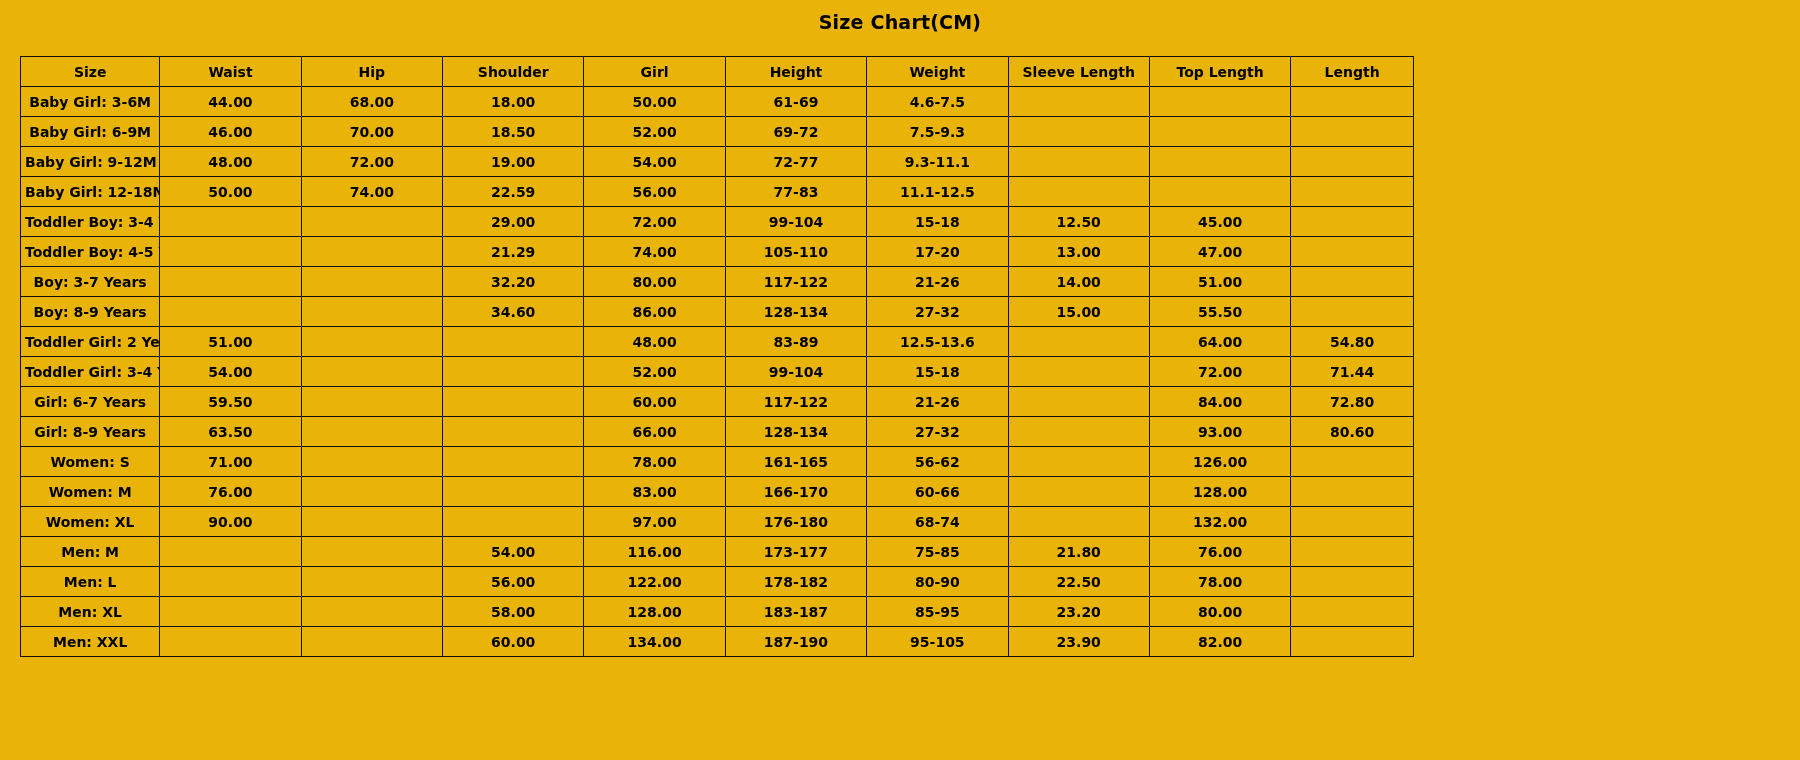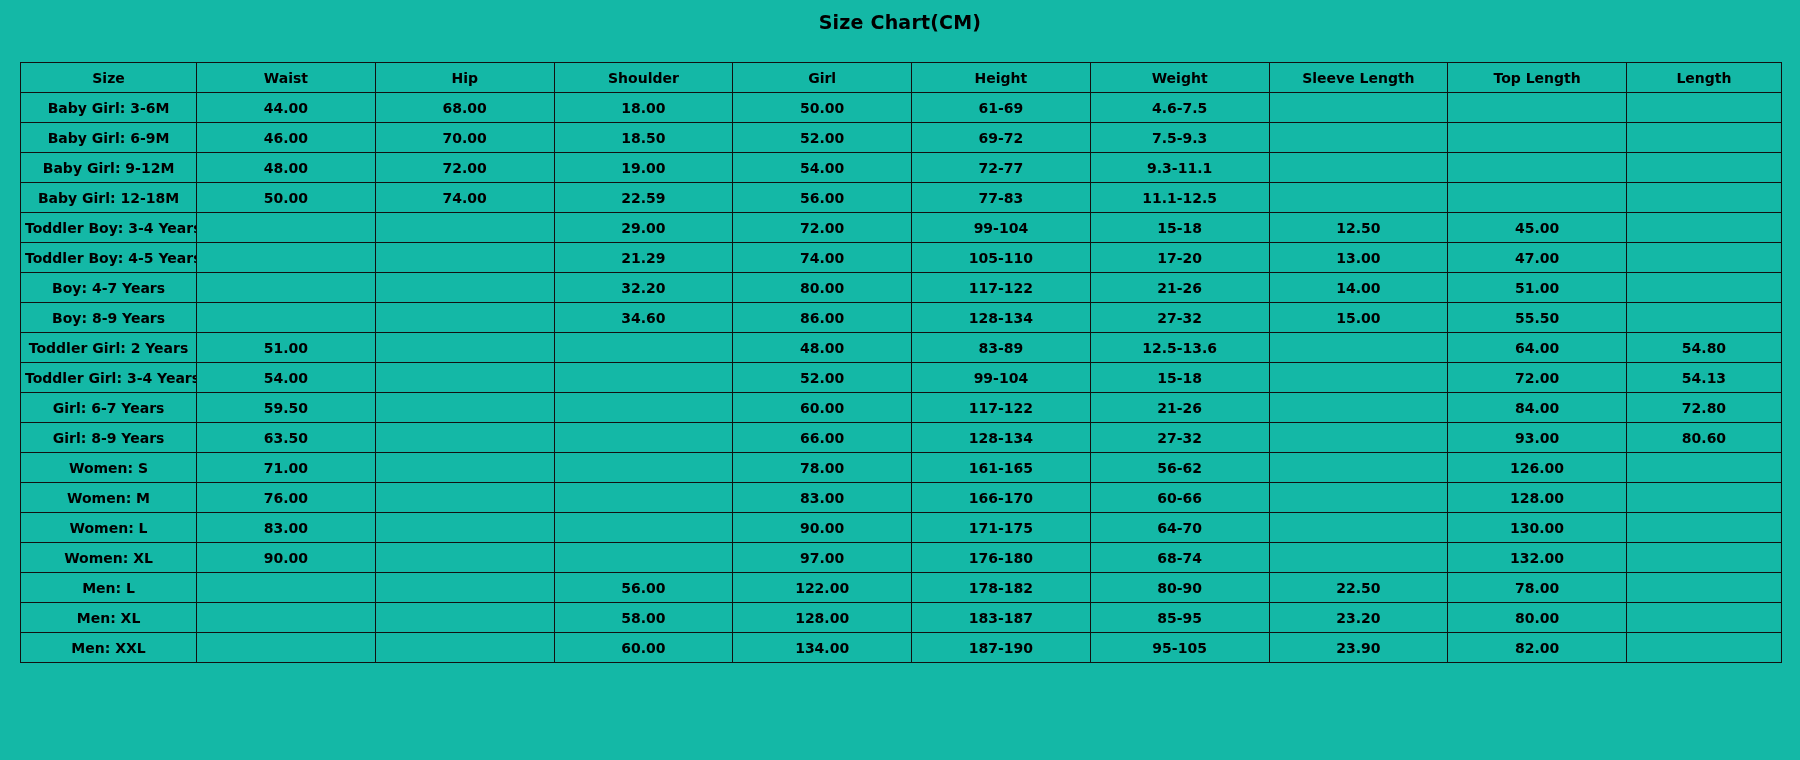--- a/index.html
+++ b/index.html
@@ -1,40 +1,40 @@
 <!DOCTYPE html>
 <html><head>
 <meta charset="utf-8">
 <style>
   * { margin: 0; padding: 0; box-sizing: border-box; }
   html, body { background: #ffffff; }
   .page {
     position: relative;
     width: 1800px;
     height: 760px;
-    background: #14b8a6;
+    background: #eab308;
     font-family: "DejaVu Sans", sans-serif;
     color: #000000;
     overflow: hidden;
   }
   .chart-title {
     position: absolute;
     top: 11px;
     left: 0;
     width: 1800px;
     text-align: center;
     font-size: 19px;
     font-weight: bold;
     letter-spacing: 0.2px;
   }
   table.size-chart {
     position: absolute;
-    top: 62px;
+    top: 56px;
     left: 20px;
-    width: 1762px;
+    width: 1394px;
     border-collapse: collapse;
     table-layout: fixed;
   }
   table.size-chart th,
   table.size-chart td {
     border: 1px solid #111111;
     height: 30px;
     text-align: center;
     vertical-align: middle;
     font-size: 14px;
@@ -147,21 +147,21 @@
           <td></td>
           <td>21.29</td>
           <td>74.00</td>
           <td>105-110</td>
           <td>17-20</td>
           <td>13.00</td>
           <td>47.00</td>
           <td></td>
         </tr>
         <tr>
-          <td>Boy: 4-7 Years</td>
+          <td>Boy: 3-7 Years</td>
           <td></td>
           <td></td>
           <td>32.20</td>
           <td>80.00</td>
           <td>117-122</td>
           <td>21-26</td>
           <td>14.00</td>
           <td>51.00</td>
           <td></td>
         </tr>
@@ -192,21 +192,21 @@
         <tr>
           <td>Toddler Girl: 3-4 Years</td>
           <td>54.00</td>
           <td></td>
           <td></td>
           <td>52.00</td>
           <td>99-104</td>
           <td>15-18</td>
           <td></td>
           <td>72.00</td>
-          <td>54.13</td>
+          <td>71.44</td>
         </tr>
         <tr>
           <td>Girl: 6-7 Years</td>
           <td>59.50</td>
           <td></td>
           <td></td>
           <td>60.00</td>
           <td>117-122</td>
           <td>21-26</td>
           <td></td>
@@ -243,41 +243,41 @@
           <td></td>
           <td></td>
           <td>83.00</td>
           <td>166-170</td>
           <td>60-66</td>
           <td></td>
           <td>128.00</td>
           <td></td>
         </tr>
         <tr>
-          <td>Women: L</td>
-          <td>83.00</td>
-          <td></td>
-          <td></td>
-          <td>90.00</td>
-          <td>171-175</td>
-          <td>64-70</td>
-          <td></td>
-          <td>130.00</td>
-          <td></td>
-        </tr>
-        <tr>
           <td>Women: XL</td>
           <td>90.00</td>
           <td></td>
           <td></td>
           <td>97.00</td>
           <td>176-180</td>
           <td>68-74</td>
           <td></td>
           <td>132.00</td>
+          <td></td>
+        </tr>
+        <tr>
+          <td>Men: M</td>
+          <td></td>
+          <td></td>
+          <td>54.00</td>
+          <td>116.00</td>
+          <td>173-177</td>
+          <td>75-85</td>
+          <td>21.80</td>
+          <td>76.00</td>
           <td></td>
         </tr>
         <tr>
           <td>Men: L</td>
           <td></td>
           <td></td>
           <td>56.00</td>
           <td>122.00</td>
           <td>178-182</td>
           <td>80-90</td>

